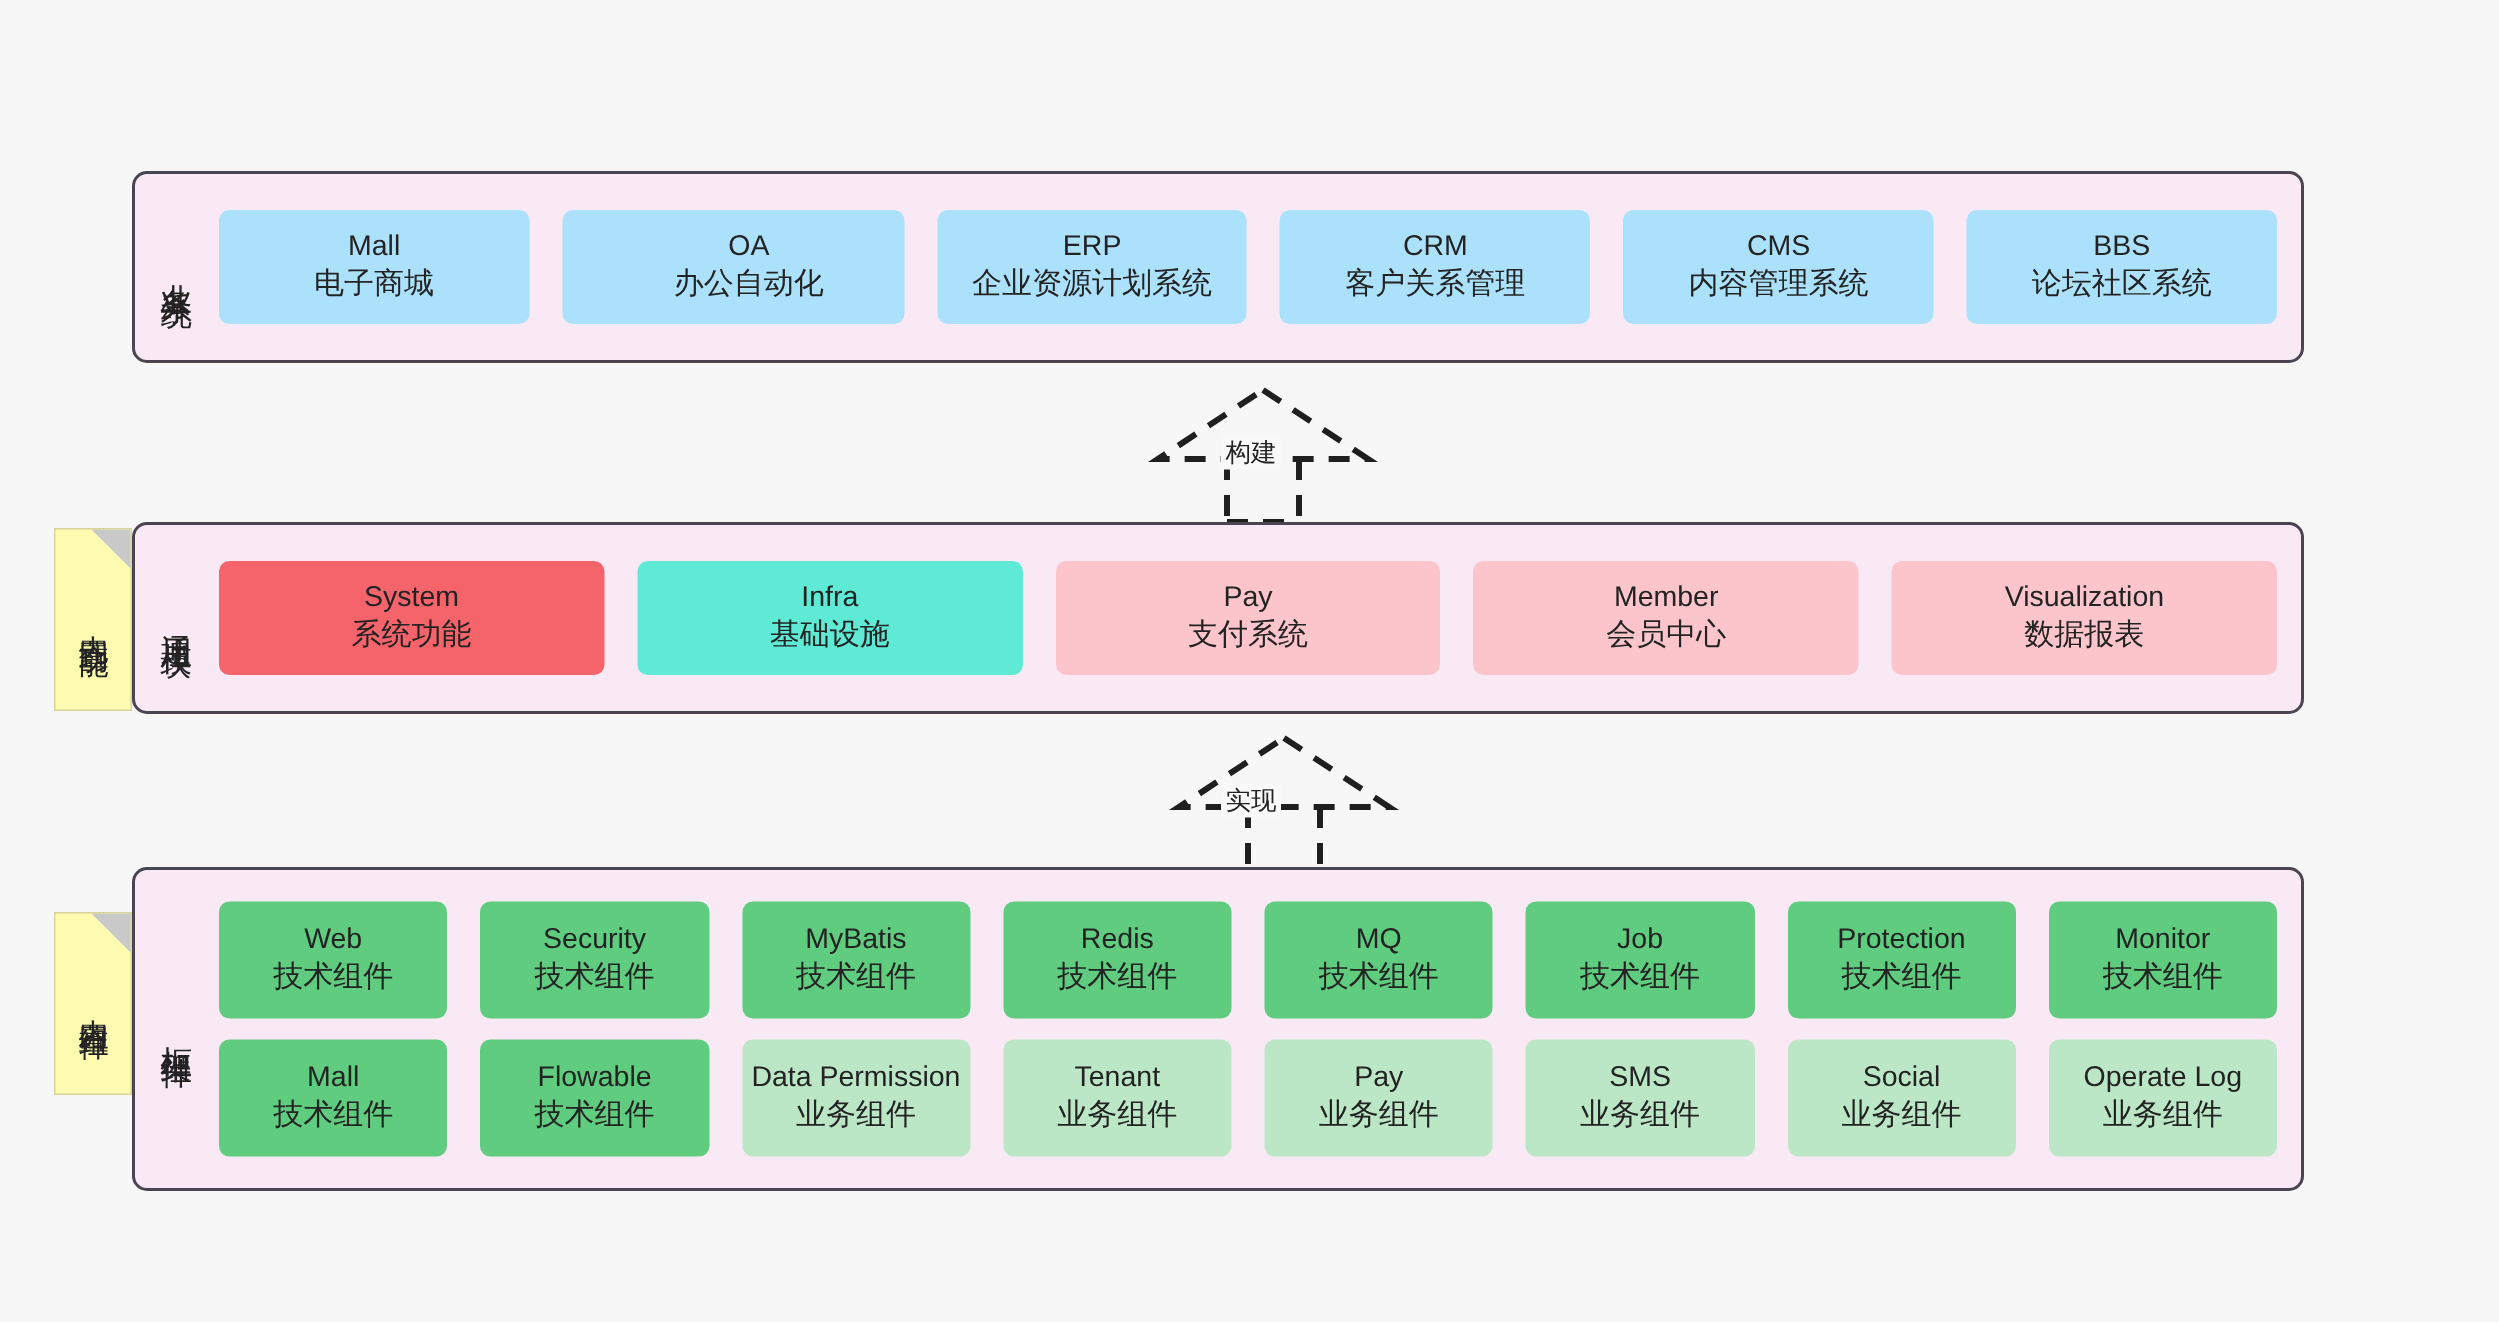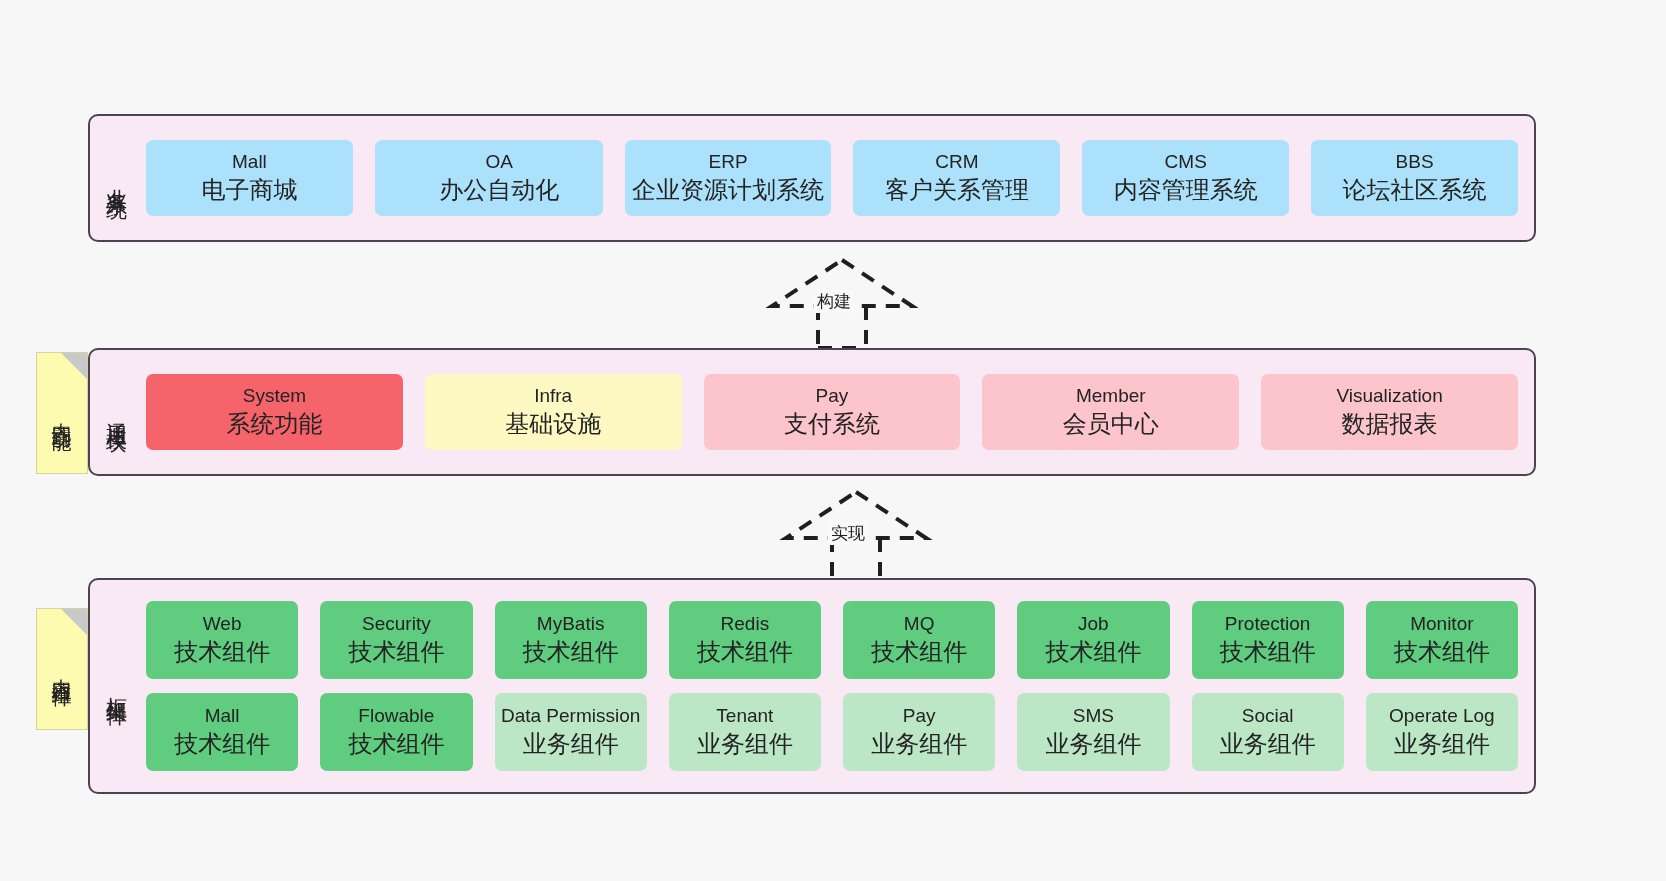--- a/index.html
+++ b/index.html
@@ -70,21 +70,21 @@
     align-items: center;
     justify-content: center;
     font-size: 19px;
     color: #232323;
     line-height: 1.28;
     box-sizing: border-box;
     text-align: center;
     padding: 4px 2px;
     user-select: none;
   }
-  .cell .cell-sub { font-size: 24px; }
+  .cell .cell-sub { font-size: 20px; }
 
   
   #layer-business { left: 88px; top: 114px; width: 1448px; height: 128px; }
   #layer-business .row { gap: 22px; }
   #layer-business .cell { height: 76px; background: #ace1fb; }
 
   
   #layer-common { left: 88px; top: 348px; width: 1448px; height: 128px; }
   #layer-common .cell { height: 76px; }
 
@@ -133,21 +133,21 @@
     font-size: 17px;
     color: #232323;
     background: #f9f9f9;
     padding: 0 3px;
     white-space: nowrap;
   }
   #connector-build  { left: 752in; }
   #connector-build  { left: 752px; top: 256px; width: 180px; height: 92px; }
   #connector-build .connector-label  { left: 62px; top: 34px; }
   #connector-impl   { left: 766px; top: 488px; width: 180px; height: 92px; }
-  #connector-impl .connector-label   { left: 62px; top: 34px; }
+  #connector-impl .connector-label   { left: 48px; top: 34px; }
 </style>
 </head>
 <body>
 
 <div class="canvas">
 
   <div class="layer" id="layer-business">
     <div class="layer-title">业务系统</div>
     <div class="layer-body">
       <div class="row">
@@ -193,21 +193,21 @@
   </div>
 
   <div class="layer" id="layer-common">
     <div class="layer-title">通用模块</div>
     <div class="layer-body">
       <div class="row">
         <div class="cell" style="background: rgb(244, 100, 106);">
           <span class="cell-name">System</span>
           <span class="cell-sub">系统功能</span>
         </div>
-        <div class="cell" style="background: #fef9c3;">
+        <div class="cell" style="background: #5eead4;">
           <span class="cell-name">Infra</span>
           <span class="cell-sub">基础设施</span>
         </div>
         <div class="cell" style="background: rgb(251, 197, 203);">
           <span class="cell-name">Pay</span>
           <span class="cell-sub">支付系统</span>
         </div>
         <div class="cell" style="background: rgb(251, 197, 203);">
           <span class="cell-name">Member</span>
           <span class="cell-sub">会员中心</span>

